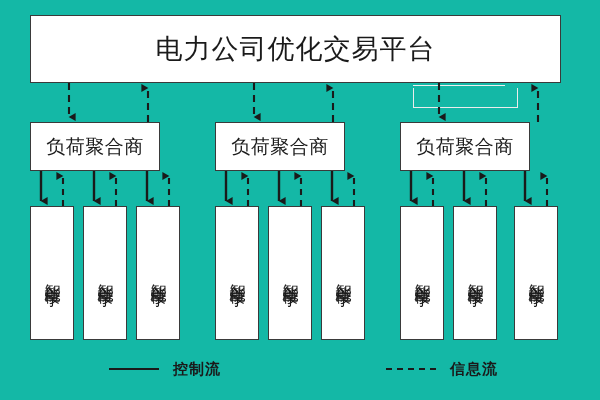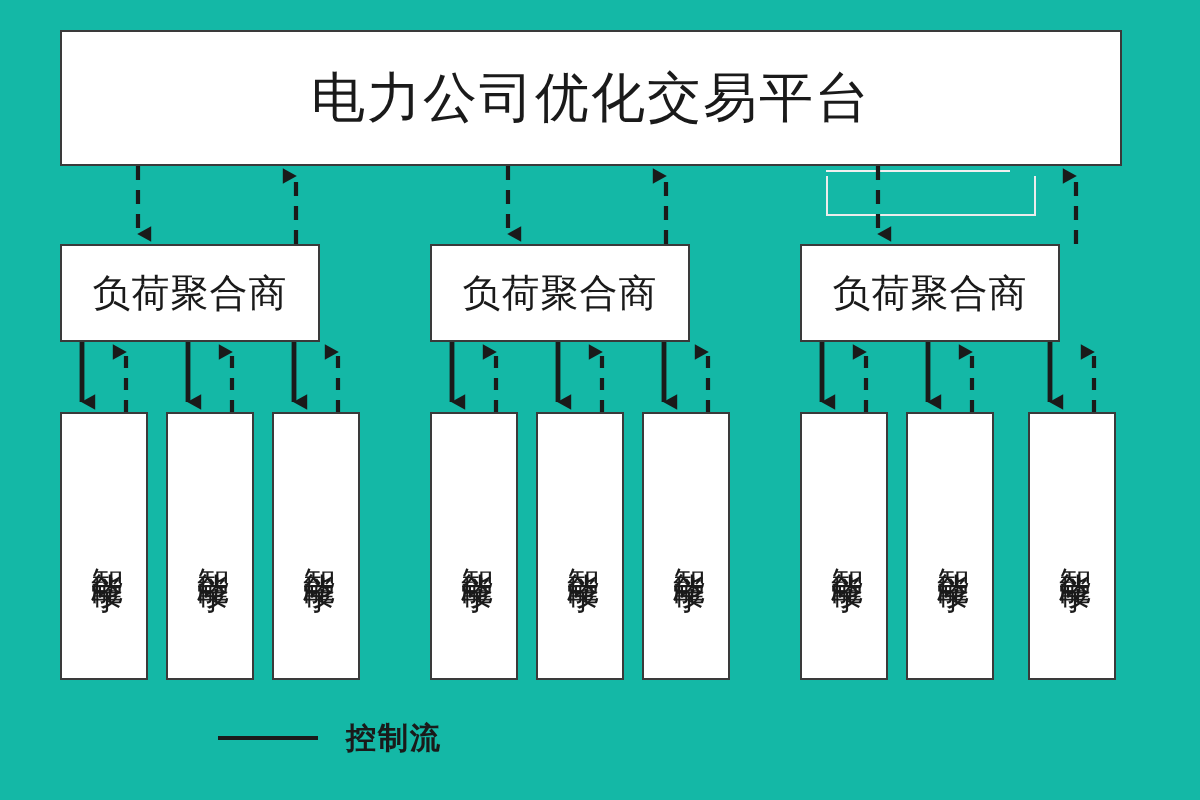--- a/index.html
+++ b/index.html
@@ -243,15 +243,19 @@
   </div>
   <div class="node-box building-box bld-8">
     <span>智能楼宇</span>
   </div>
 
   <div class="legend">
     <div class="legend-entry legend-control">
       <span class="legend-swatch swatch-solid"></span>
       <span class="legend-label">控制流</span>
     </div>
+    <div class="legend-entry legend-info">
+      <span class="legend-swatch swatch-dashed"></span>
+      <span class="legend-label">信息流</span>
+    </div>
   </div>
 
 </div>
 
 </body></html>

